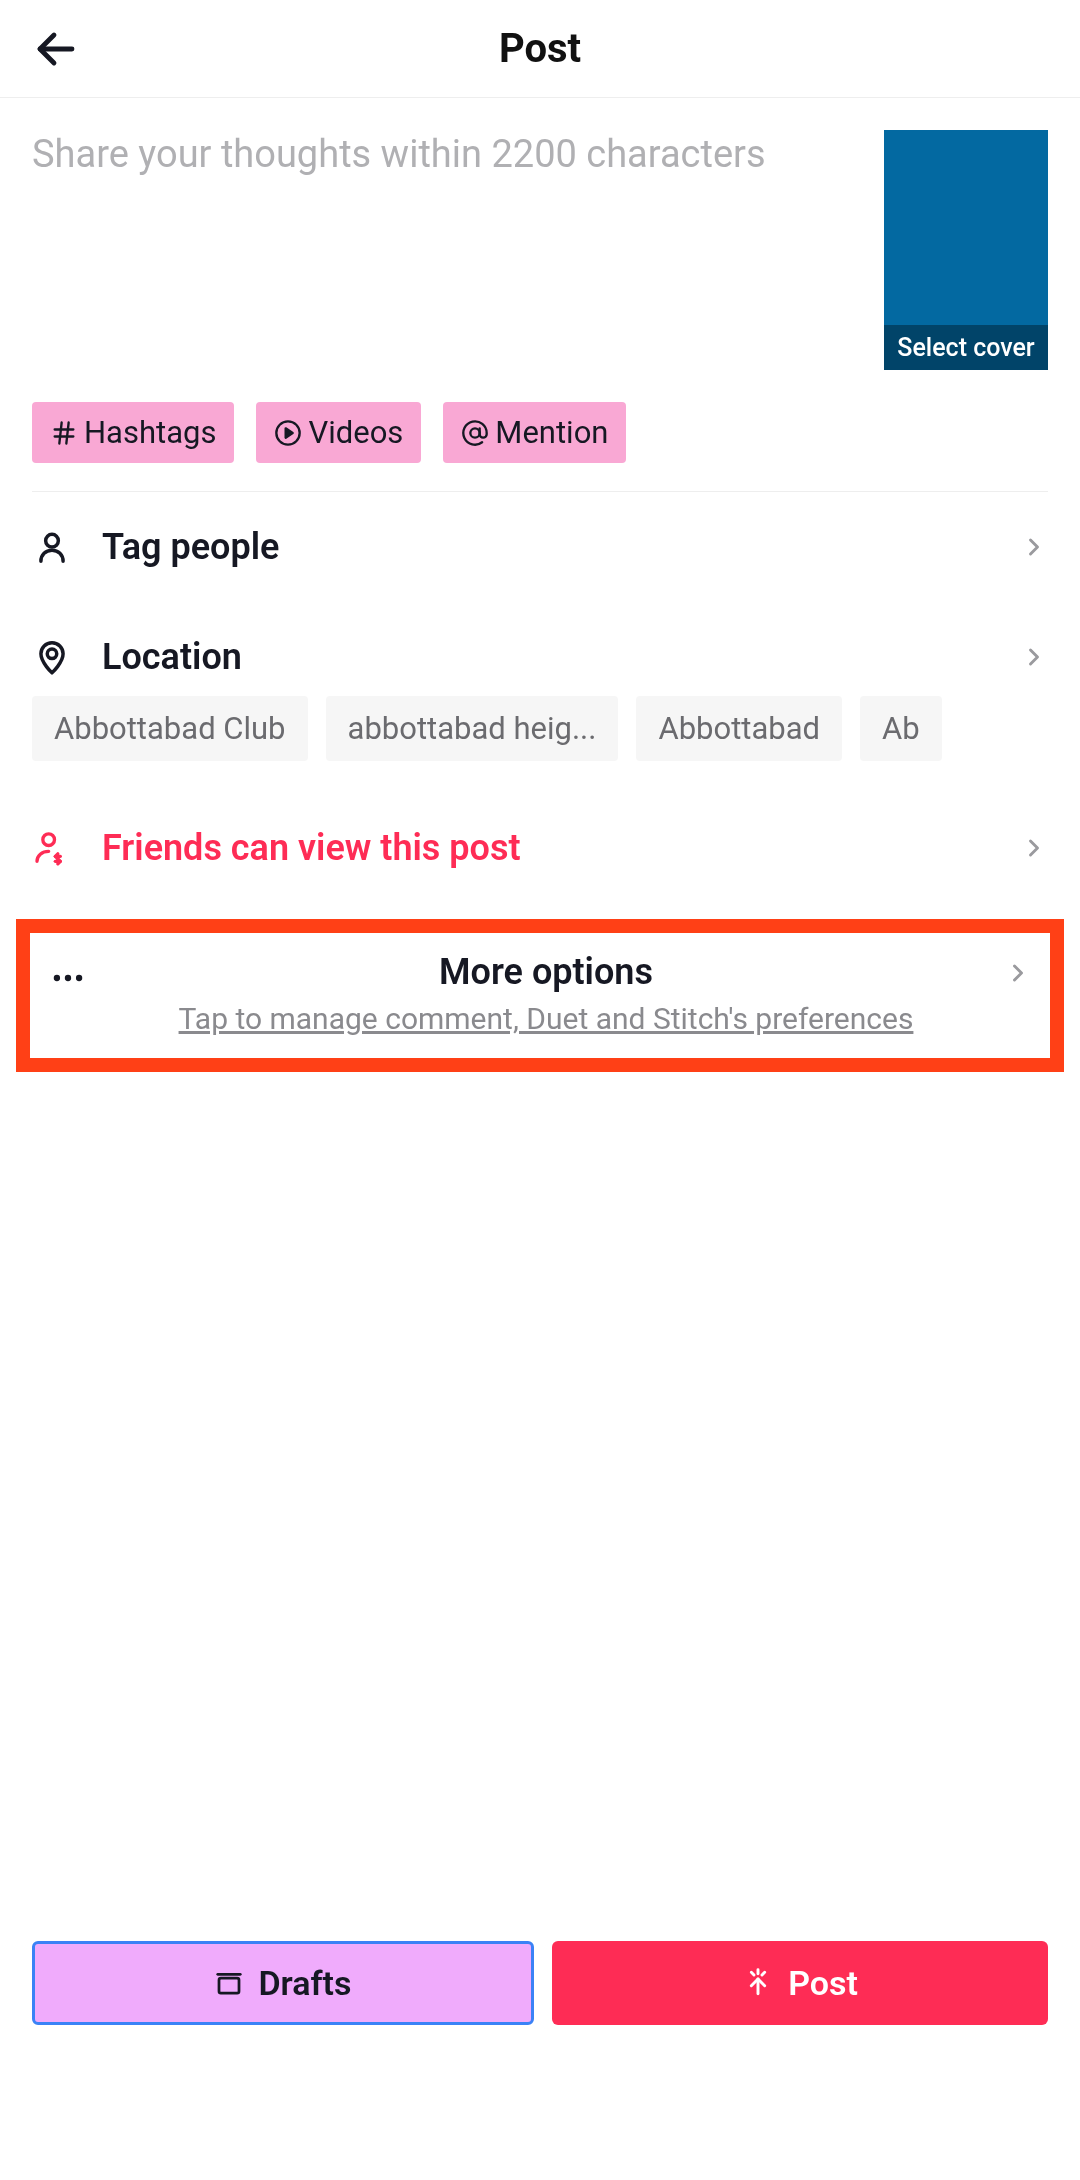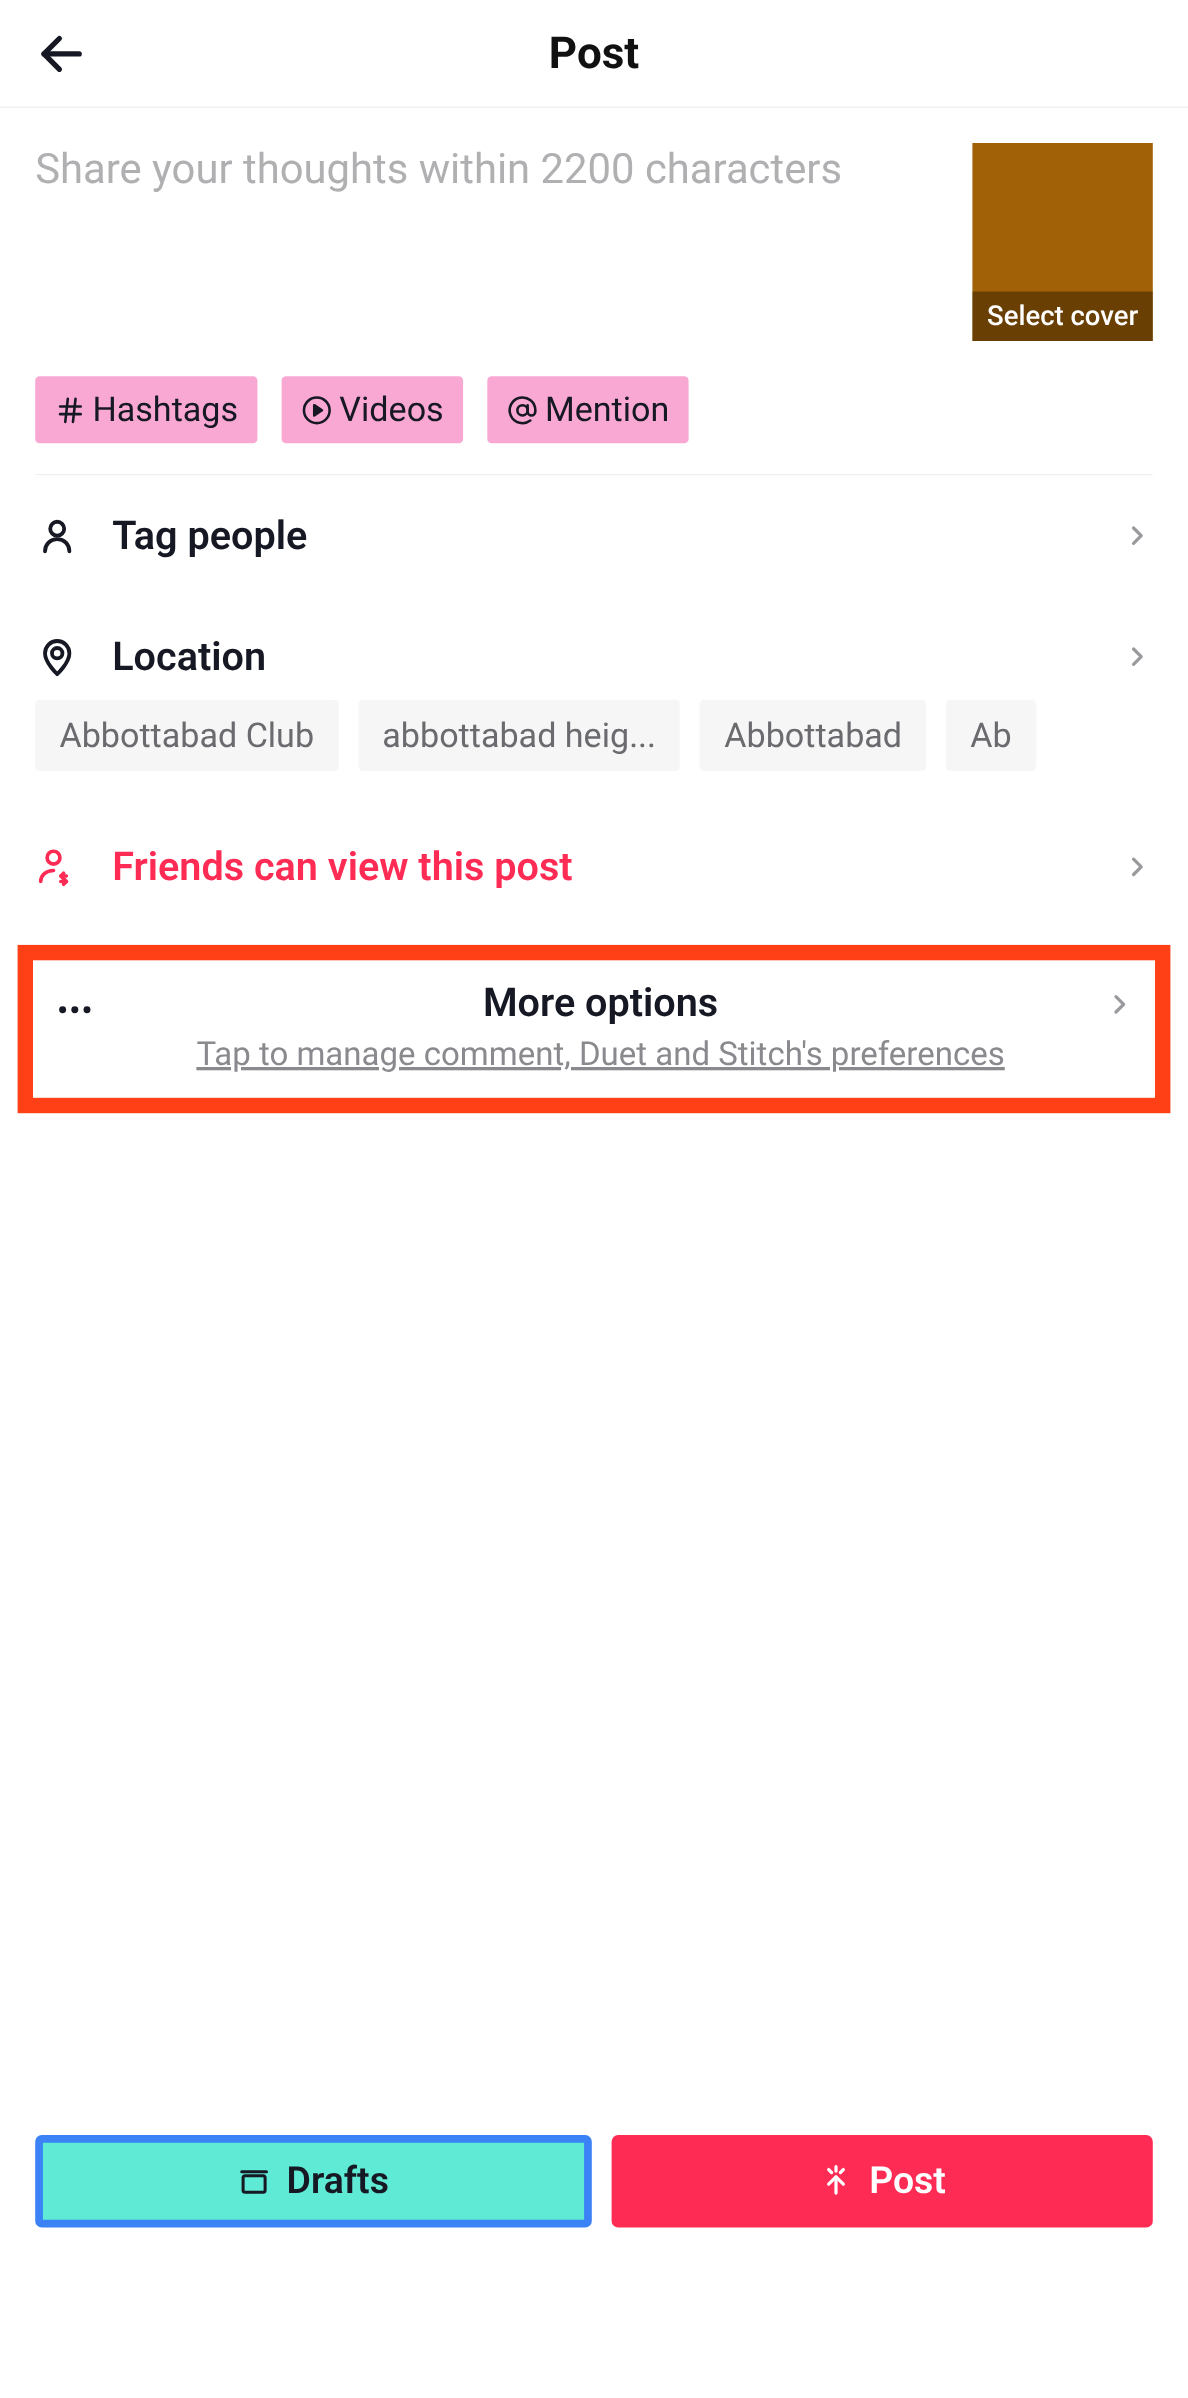--- a/index.html
+++ b/index.html
@@ -48,22 +48,22 @@
       border: none;
       resize: none;
       outline: none;
       line-height: 1.3;
     }
     .caption-input::placeholder {
       color: #b0b0b3;
     }
     .cover-box {
       width: 164px;
-      height: 180px;
-      background: #a16207;
+      height: 240px;
+      background: #0369a1;
       position: relative;
       flex-shrink: 0;
     }
     .cover-label {
       position: absolute;
       bottom: 0;
       left: 0;
       right: 0;
       background: rgba(0,0,0,0.35);
       color: #fff;
@@ -166,22 +166,22 @@
       height: 84px;
       border-radius: 6px;
       display: flex;
       align-items: center;
       justify-content: center;
       gap: 14px;
       font-size: 34px;
       font-weight: 600;
     }
     .btn-drafts {
-      background: #5eead4;
-      border: 7px solid #3b82f6;
+      background: #f0abfc;
+      border: 3px solid #3b82f6;
       color: #161823;
     }
     .btn-post {
       background: #fe2c55;
       color: #fff;
     }
     svg { display: block; }
   </style>
 </head>
 <body>

